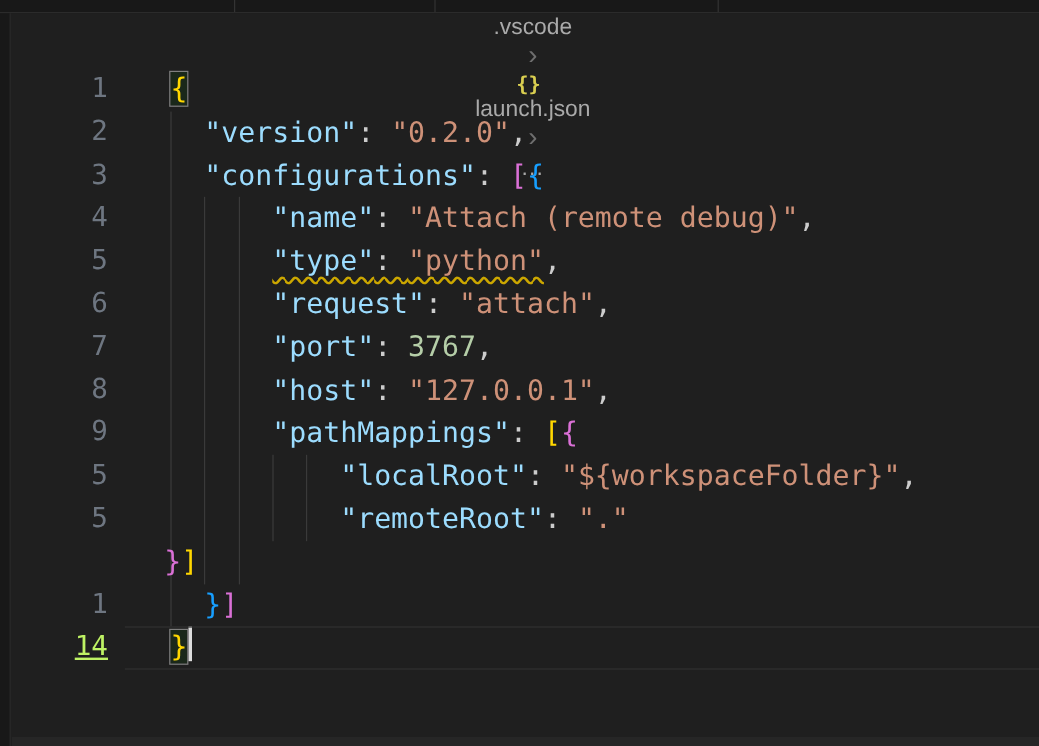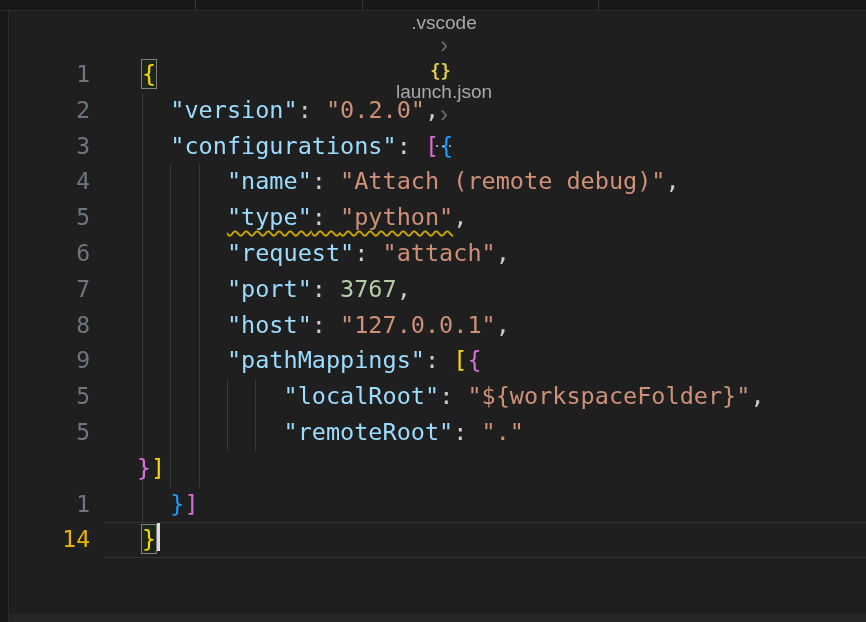--- a/index.html
+++ b/index.html
@@ -50,21 +50,21 @@
   }
   .code-row {
     display:flex; height:35.8px; line-height:35.8px;
     font-family:"DejaVu Sans Mono", monospace; font-size:23.5px;
     position:relative; white-space:pre;
   }
   .gutter-num {
     flex:none; width:90px; text-align:right; color:#6e7681;
     font-size:23px;
   }
-  .code-row.active .gutter-num { color:#eab308; }
+  .code-row.active .gutter-num { color:#bef264;text-decoration:underline; }
   .code-text { padding-left:52px; white-space:pre; }
 
   .tok.key { color:#9cdcfe; }
   .tok.str { color:#ce9178; }
   .tok.num { color:#b5cea8; }
   .tok.pun { color:#cccccc; }
   .tok.b1  { color:#ffd700; }
   .tok.b2  { color:#da70d6; }
   .tok.b3  { color:#179fff; }
   .tok.plain { color:#cccccc; }

